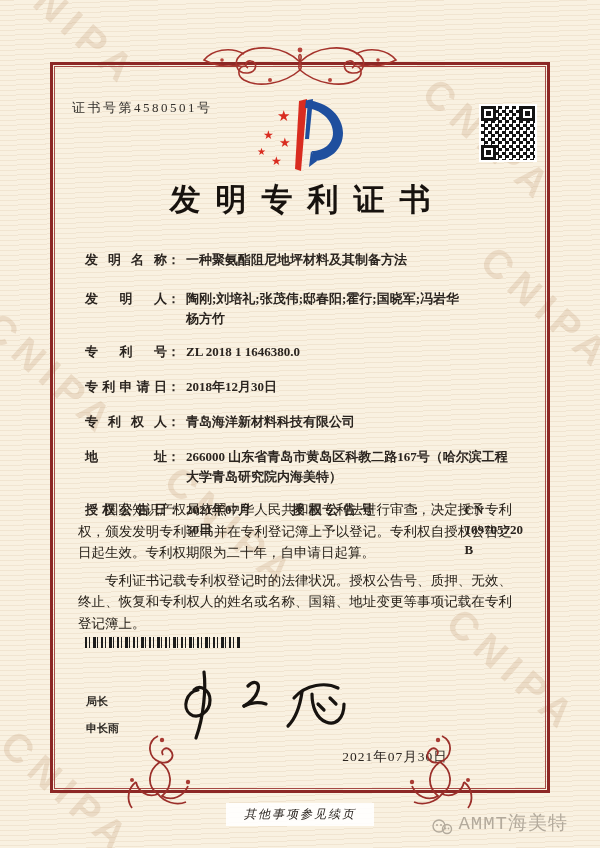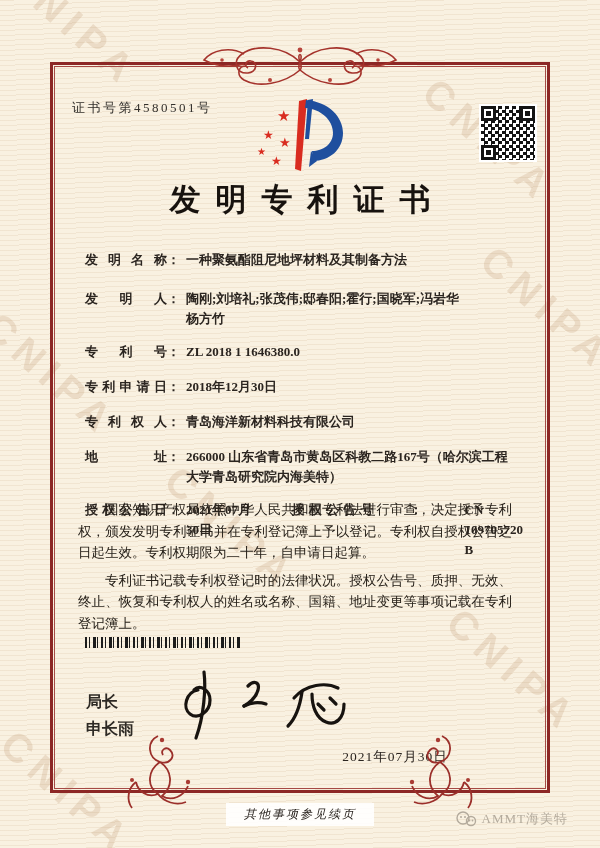--- a/index.html
+++ b/index.html
@@ -82,44 +82,44 @@
     background:repeating-linear-gradient(90deg,
       #1c1c1c 0 2px,rgba(0,0,0,0) 2px 4px,
       #1c1c1c 4px 5px,rgba(0,0,0,0) 5px 8px,
       #1c1c1c 8px 11px,rgba(0,0,0,0) 11px 12px,
       #1c1c1c 12px 13px,rgba(0,0,0,0) 13px 16px);
   }
 
   .office{
     position:absolute;left:86px;top:688px;
     font-family:"Liberation Sans","DejaVu Sans",sans-serif;
-    font-size:16px;font-weight:bold;color:#2e2a25;line-height:27px;
+    font-size:11px;font-weight:bold;color:#2e2a25;line-height:27px;
   }
   .signature{position:absolute;left:160px;top:660px;width:200px;height:85px;}
   .issue-date{
     position:absolute;left:300px;top:748px;width:190px;text-align:center;
     font-size:13.5px;letter-spacing:1px;color:#2b2520;
   }
   .page-no{
     position:absolute;left:0;right:0;top:767px;text-align:center;
     font-size:12.5px;color:#33302c;letter-spacing:1px;
   }
   .continuation{
     position:absolute;left:0;right:0;top:803px;text-align:center;z-index:3;
   }
   .continuation span{
     display:inline-block;background:rgba(255,255,255,0.88);
     padding:3px 18px;font-size:12px;font-style:italic;
     letter-spacing:2px;color:#2b2520;
   }
   .brand{
     position:absolute;right:32px;top:810px;z-index:3;
-    display:flex;align-items:flex-start;gap:5px;
-    font-family:Liberation Serif, serif;
-    font-size:13px;color:#b3aa9c;letter-spacing:1px;
+    display:flex;align-items:flex-end;gap:5px;
+    font-family:Liberation Mono, monospace;
+    font-size:19px;color:#b3aa9c;letter-spacing:1px;
   }
   .ornament{position:absolute;z-index:4;pointer-events:none;}
 </style>
 </head>
 <body>
 
 <div class="page">
 
   <div class="wm" style="left:-8px;top:2px">CNIPA</div>
   <div class="wm" style="left:408px;top:118px">CNIPA</div>

